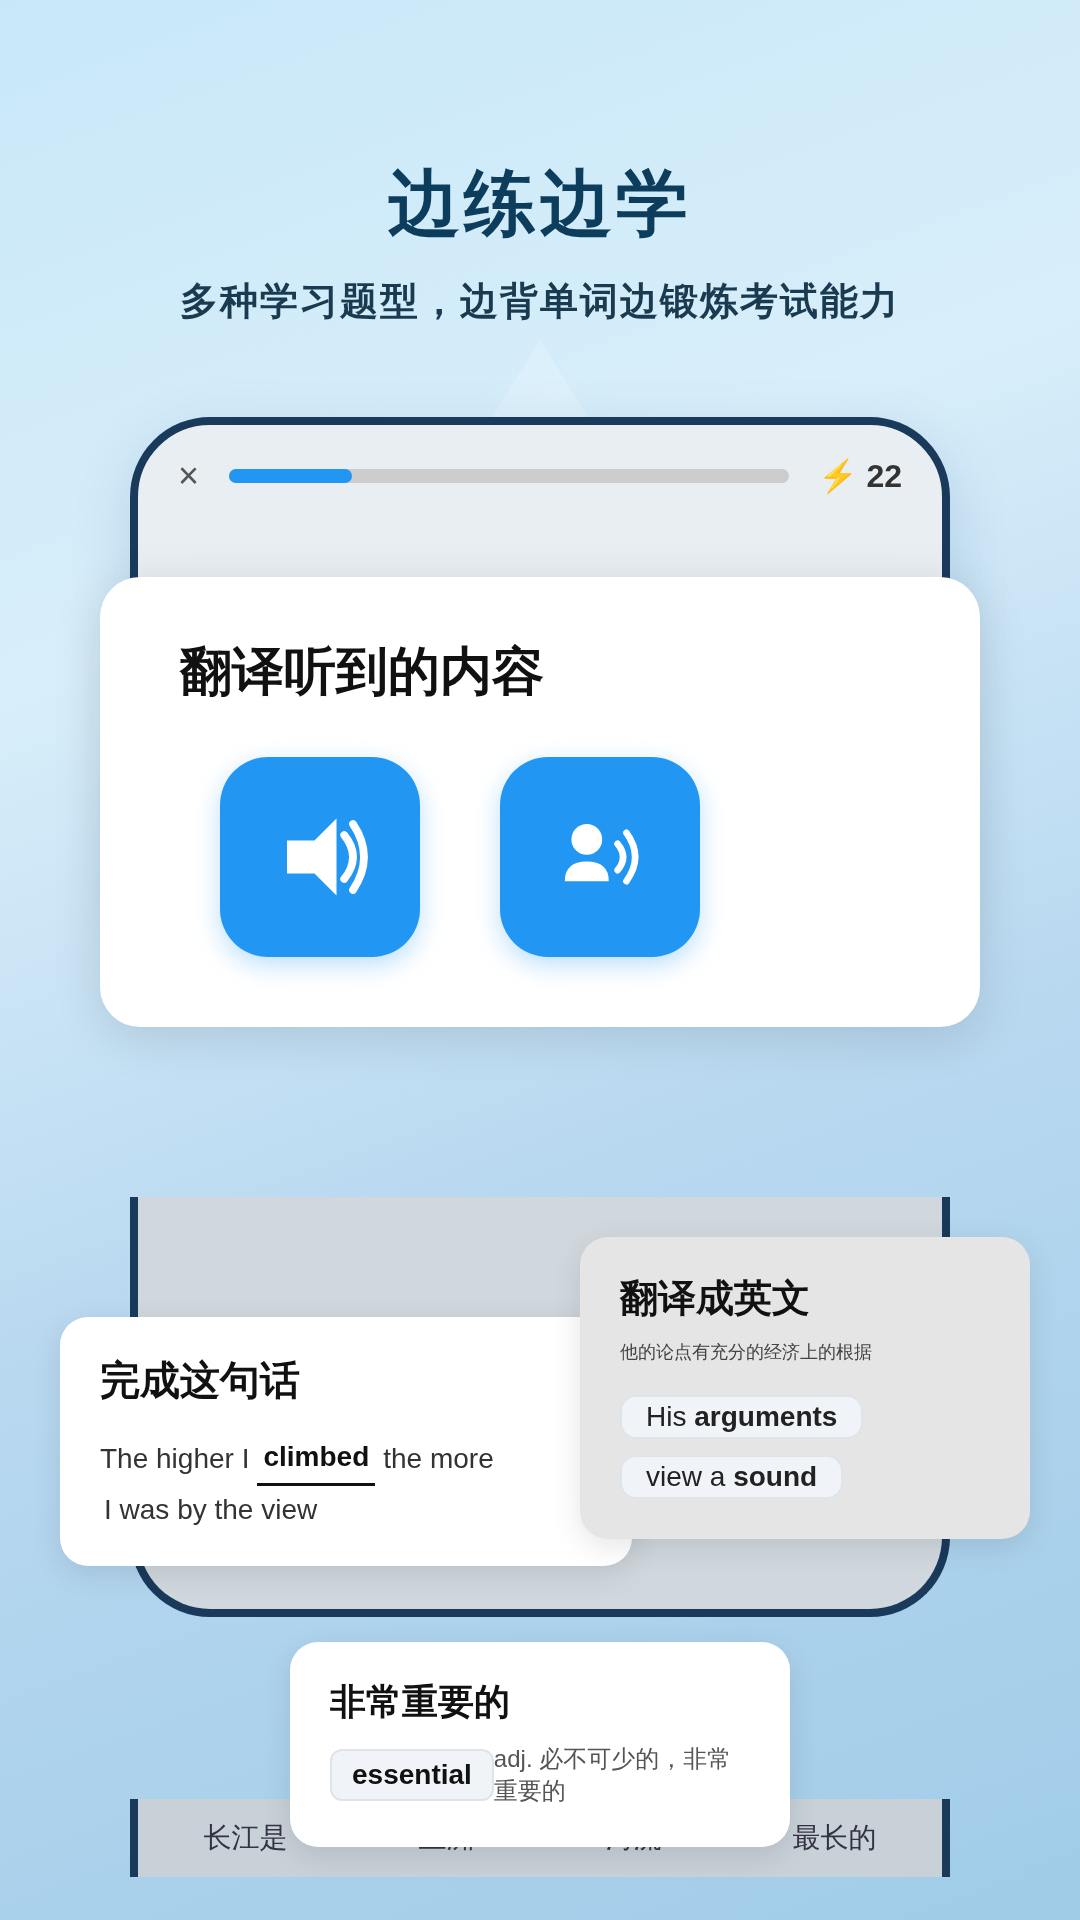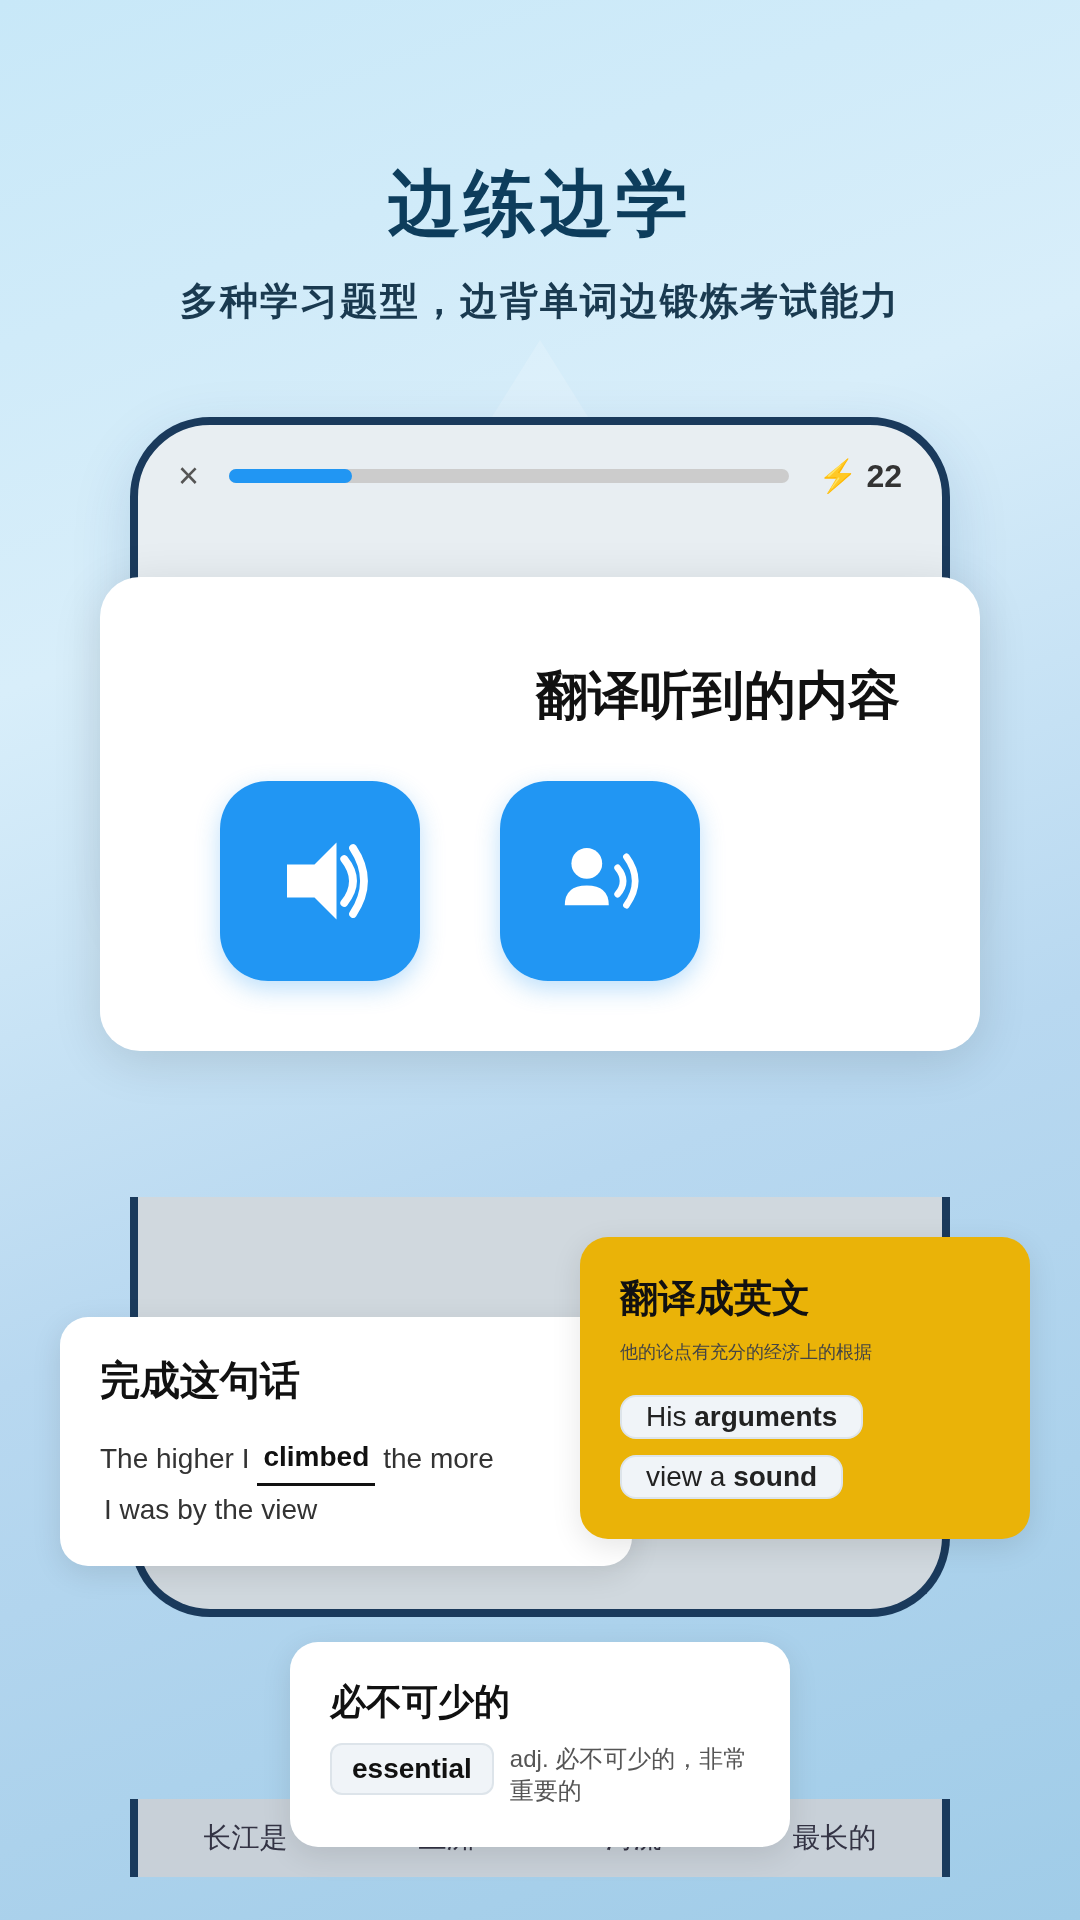--- a/index.html
+++ b/index.html
@@ -130,24 +130,23 @@
     }
 
     
     .translate-card {
       position: absolute;
       top: 160px;
       left: -30px;
       right: -30px;
       background: white;
       border-radius: 40px;
-      padding: 84px 80px 70px;
+      padding: 60px 80px 70px;
       box-shadow: 0 10px 50px rgba(0,0,0,0.12);
       z-index: 10;
-      text-align: right;
     }
 
     .translate-card-title {
       font-size: 52px;
       font-weight: 800;
       color: #111;
       margin-bottom: 50px;
     }
 
     .audio-buttons-row {
@@ -243,21 +242,21 @@
       margin-top: 8px;
       padding-left: 4px;
     }
 
     
     .translate-english-card {
       position: absolute;
       top: 40px;
       right: 50px;
       width: 450px;
-      background: #eab308;
+      background: #e5e5e5;
       border-radius: 28px;
       padding: 36px 40px 40px;
       box-shadow: 0 8px 30px rgba(0,0,0,0.10);
       z-index: 20;
     }
 
     .translate-english-card .card-title {
       font-size: 38px;
       margin-bottom: 14px;
     }
@@ -298,22 +297,21 @@
       z-index: 20;
     }
 
     .select-word-card .card-title {
       font-size: 36px;
       margin-bottom: 16px;
     }
 
     .word-definition-row {
       display: flex;
-      align-items: flex-start;
-      gap: 16px;
+      align-items: center;
     }
 
     .word-label {
       font-size: 28px;
       font-weight: 800;
       color: #111;
       background: #f0f4f8;
       border-radius: 12px;
       padding: 8px 20px;
       border: 2px solid #dde4ea;
@@ -424,21 +422,21 @@
           <strong>arguments</strong>
         </div>
         <div class="word-chip">
           <span>view a</span>
           <strong>sound</strong>
         </div>
       </div>
     </div>
 
     <div class="select-word-card">
-      <div class="card-title">必不可少的</div>
+      <div class="card-title">非常重要的</div>
       <div class="word-definition-row">
         <div class="word-label">essential</div>
         <div class="word-def">adj. 必不可少的，非常重要的</div>
       </div>
     </div>
 
     <div class="bottom-row-labels">
       <span class="bottom-label">长江是</span>
       <span class="bottom-label">亚洲</span>
       <span class="bottom-label">河流</span>

